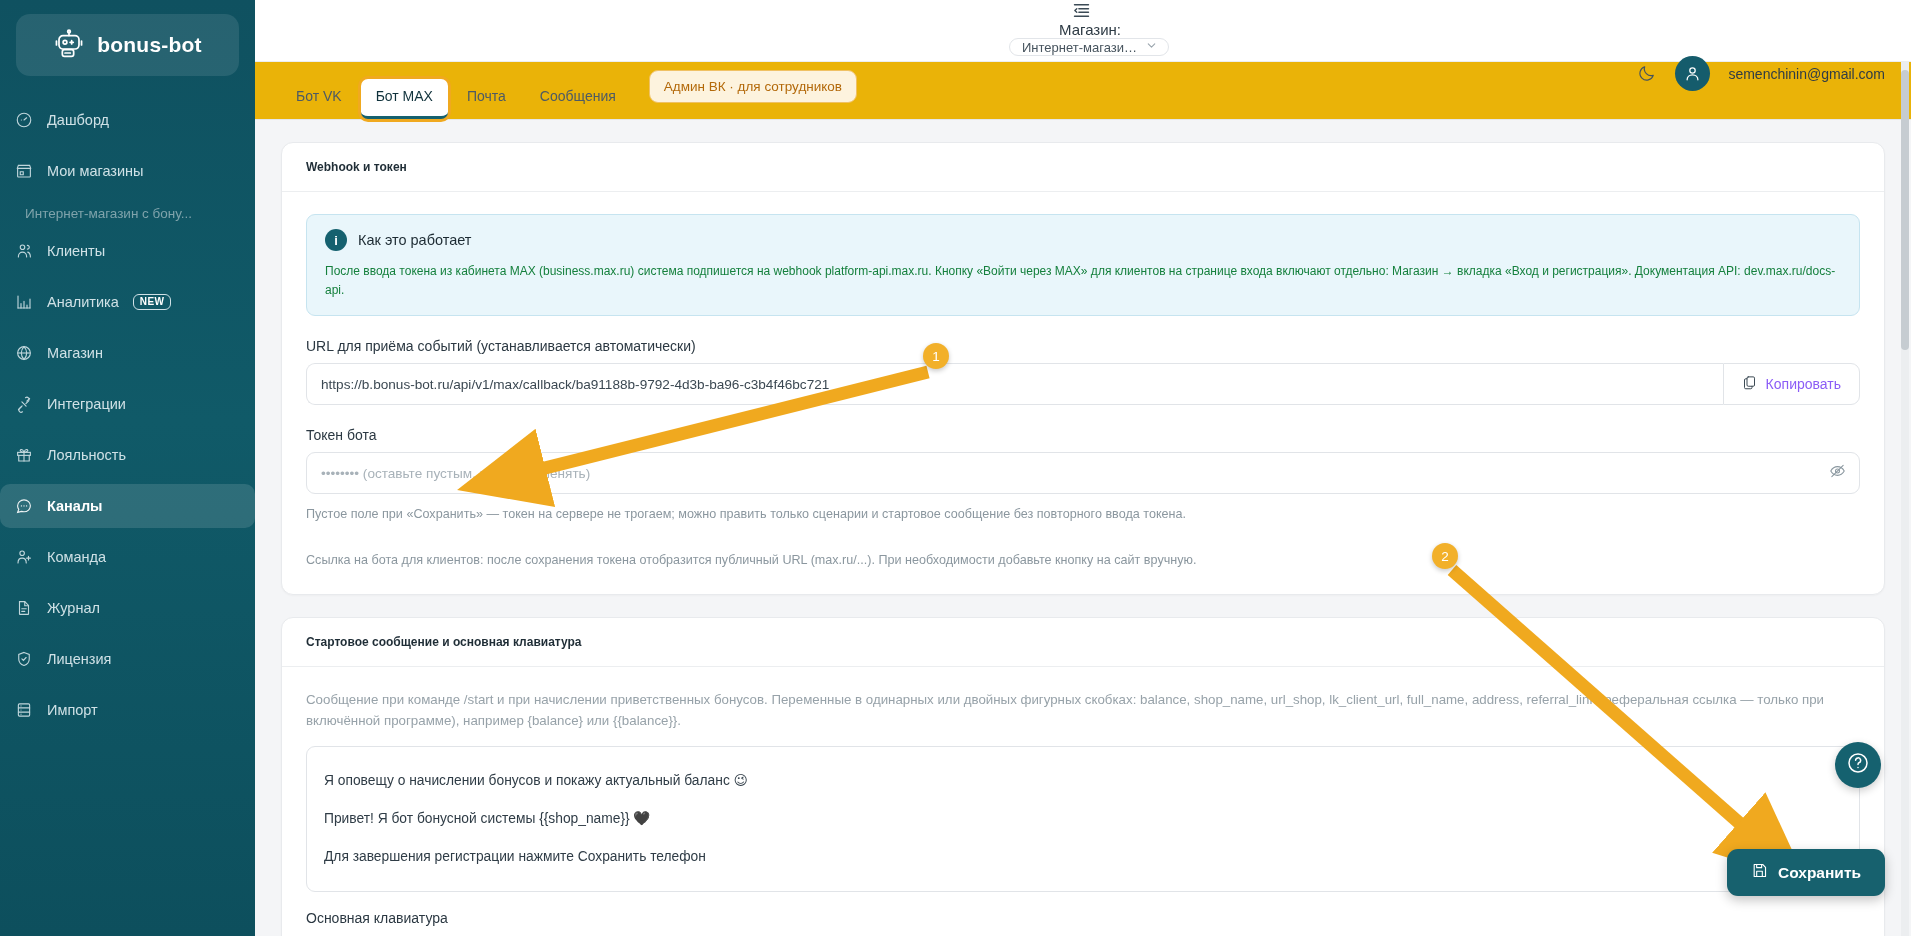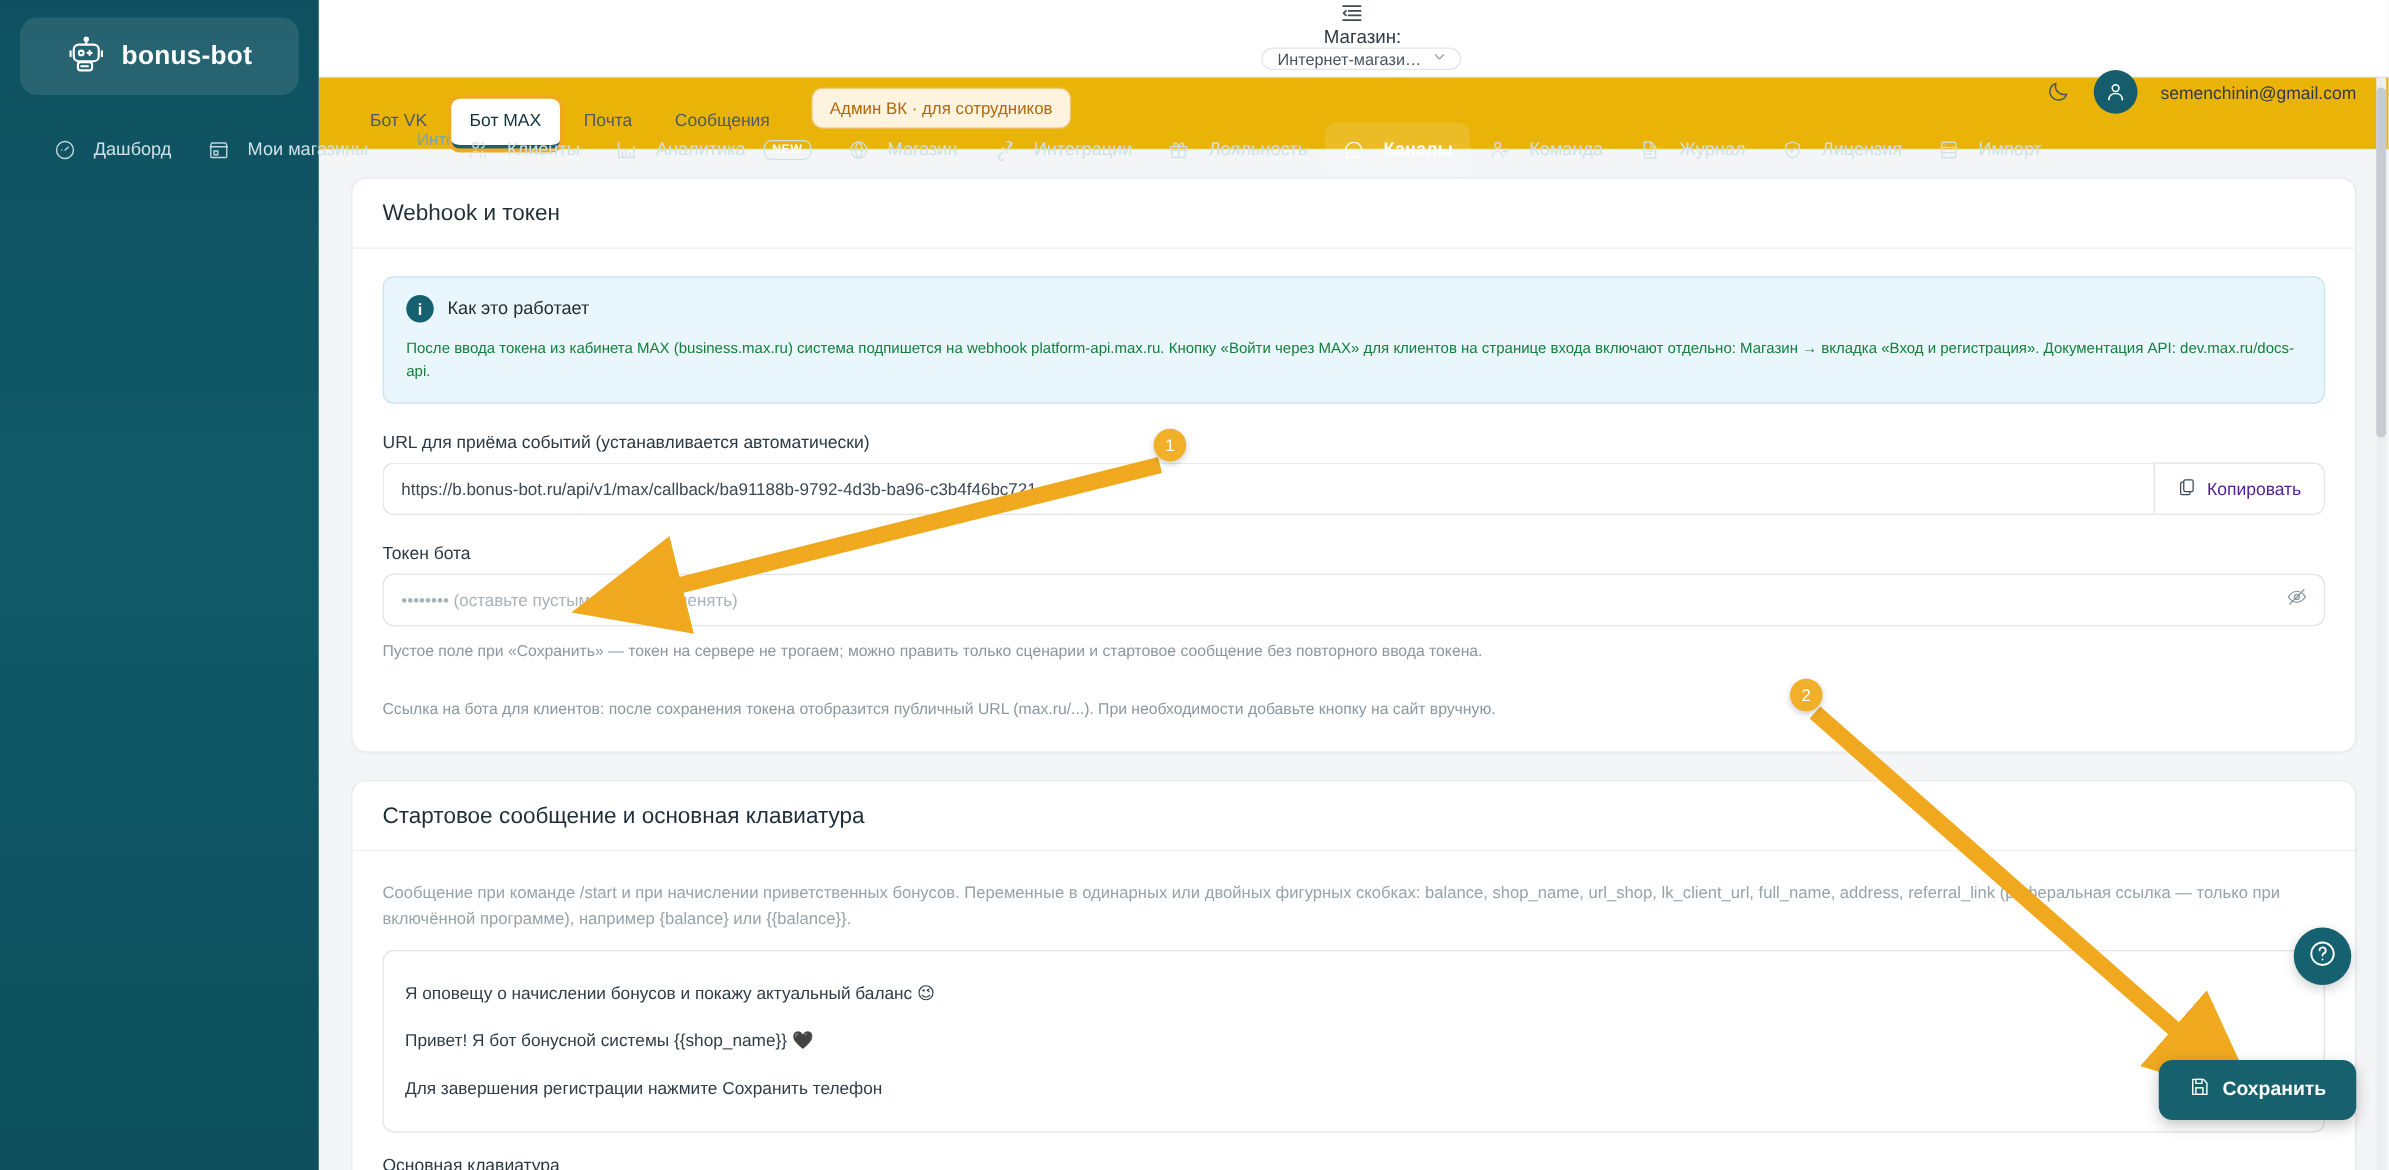--- a/index.html
+++ b/index.html
@@ -26,21 +26,21 @@
     height: 62px;
     background: rgba(255,255,255,0.10);
     border-radius: 14px;
     display: flex; align-items: center; justify-content: center;
     gap: 12px;
     color: #ffffff;
   }
   .brand .brand-name { font-size: 21px; font-weight: bold; letter-spacing: .2px; }
   .brand svg { display: block; }
 
-  .nav { display: flex; padding: 0 28px; }
+  .nav { display: flex; flex-direction: column; padding: 0 0; }
   .nav-item {
     display: flex; align-items: center; gap: 14px;
     height: 44px; padding: 0 14px; margin-bottom: 7px;
     border-radius: 10px;
     color: #cfe1e6; font-size: 14.5px;
     cursor: pointer; white-space: nowrap;
   }
   .nav-item .ic { width: 19px; height: 19px; flex: 0 0 19px; opacity:.92; display:flex; align-items:center; justify-content:center;}
   .nav-item.active { background: rgba(255,255,255,0.13); color: #ffffff; font-weight: bold; }
   .nav-section {
@@ -108,21 +108,21 @@
   }
 
   
   .content { padding: 22px 26px 0 26px; height: calc(936px - 62px - 58px); overflow: hidden; position: relative; }
 
   .card {
     background: #ffffff; border: 1px solid #e8eaed; border-radius: 12px;
     margin-bottom: 22px; box-shadow: 0 1px 2px rgba(16,30,40,.03);
   }
   .card-head {
-    padding: 17px 24px; font-size: 18px; color: #1f2d36; font-weight: normal;
+    padding: 17px 24px; font-size: 12px; color: #1f2d36; font-weight: bold;
     border-bottom: 1px solid #eceef0;
   }
   .card-body { padding: 22px 24px 24px 24px; }
 
   .alert {
     background: #e9f6fb; border: 1px solid #c6e4f0; border-radius: 9px;
     padding: 14px 18px 16px 18px;
   }
   .alert-head { display: flex; align-items: center; gap: 11px; font-size: 14.5px; color: #1d2b33; }
   .alert-ic {
@@ -137,21 +137,21 @@
   .text-input {
     flex: 1 1 auto; height: 42px; border: 1px solid #e1e4e8; border-radius: 9px;
     display: flex; align-items: center; padding: 0 14px;
     font-size: 13.6px; color: #3b4852; background: #fff;
   }
   .input-row.with-btn .text-input { border-radius: 9px 0 0 9px; border-right: none; }
   .copy-btn {
     display: flex; align-items: center; gap: 9px;
     padding: 0 18px; height: 42px;
     border: 1px solid #e1e4e8; border-radius: 0 9px 9px 0;
-    background: #fff; font-size: 14px; color: #4c1d95; cursor: pointer; white-space: nowrap;
+    background: #fff; font-size: 14px; color: #8b5cf6; cursor: pointer; white-space: nowrap;
   }
   .pwd-wrap { position: relative; }
   .pwd-wrap .eye {
     position: absolute; right: 14px; top: 50%; transform: translateY(-50%);
     color: #8a979f; cursor: pointer;
   }
   .placeholder { color: #a8b2b9; }
   .hint { font-size: 12.6px; color: #8b979f; margin-top: 11px; line-height: 1.55; }
   .hint.spaced { margin-top: 26px; }
 

